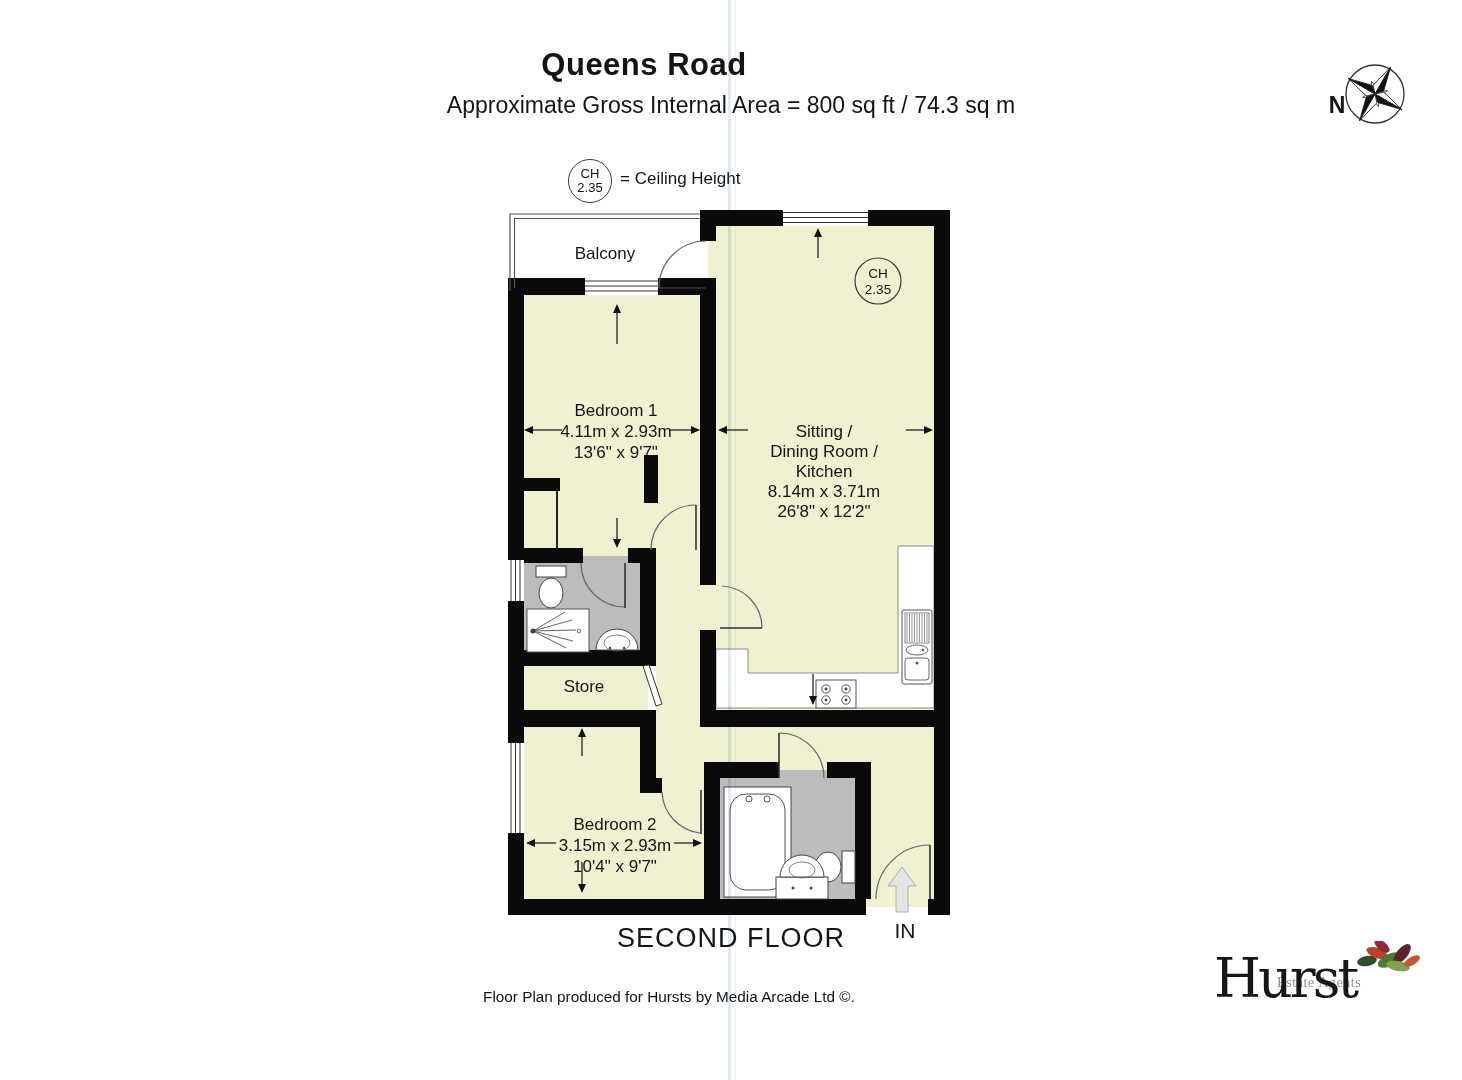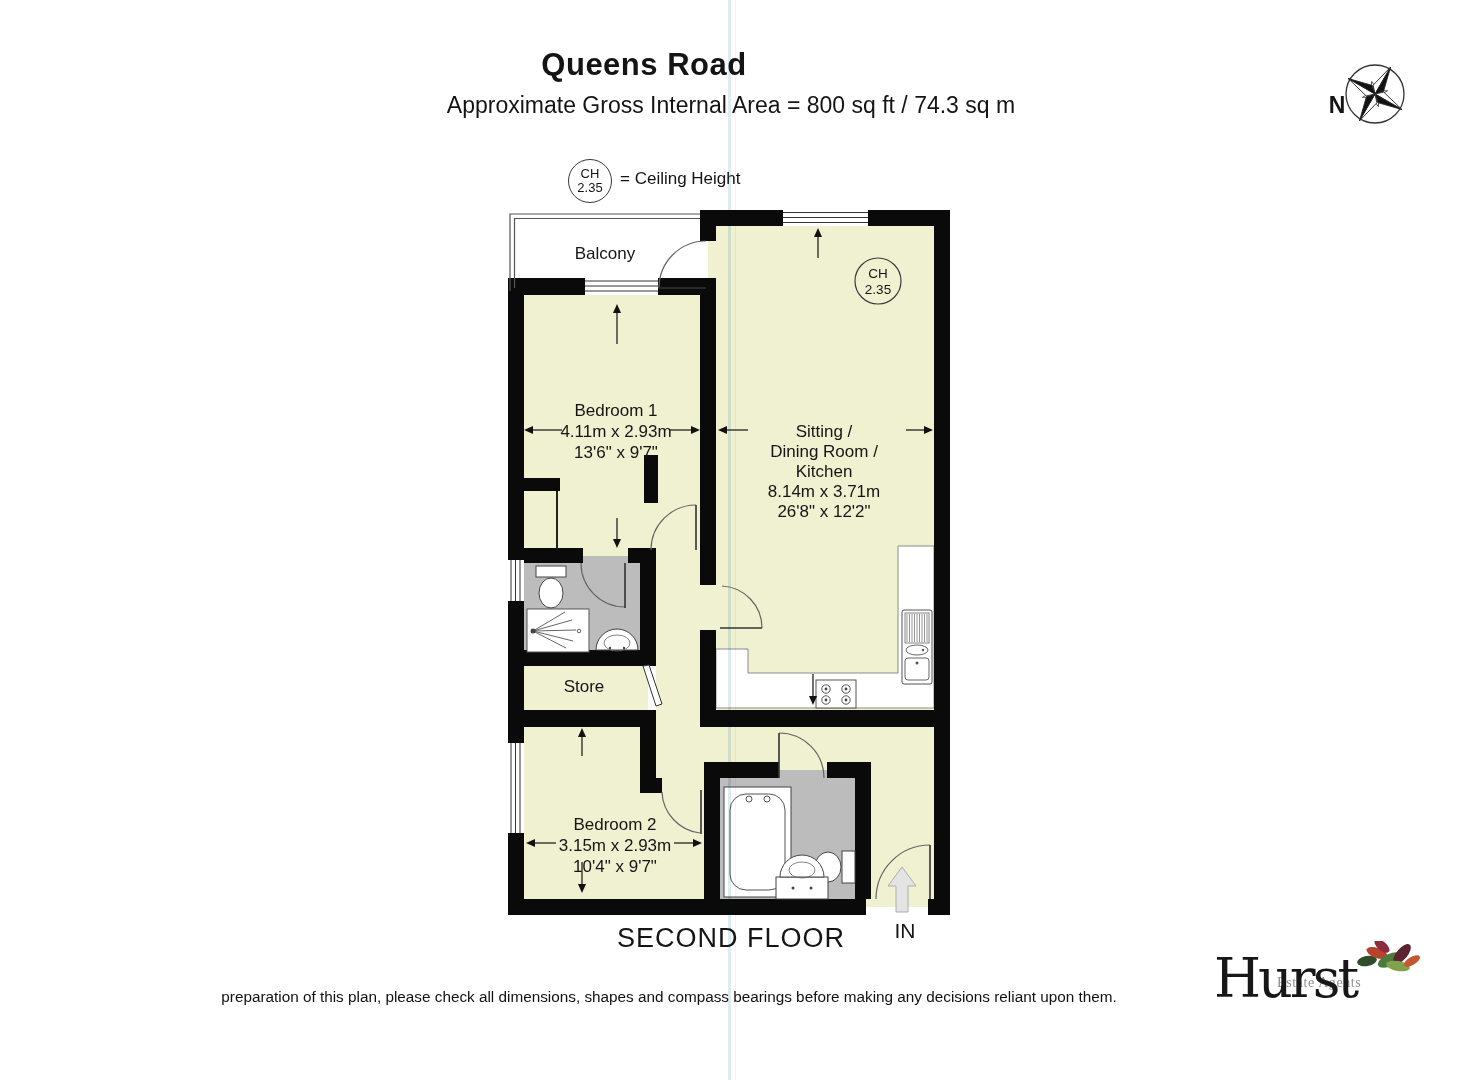--- a/index.html
+++ b/index.html
@@ -291,21 +291,21 @@
     <text x="615" y="830">Bedroom 2</text>
     <text x="615" y="851">3.15m x 2.93m</text>
     <text x="615" y="872">10'4" x 9'7"</text>
   </g>
 
   <text x="905" y="938" text-anchor="middle" font-size="21">IN</text>
   <text x="731" y="947" text-anchor="middle" font-size="27" letter-spacing="1">SECOND FLOOR</text>
 </svg>
 
 <div class="footer">
-  <div>preparation of this plan, please check all dimensions, shapes and compass bearings before making any decisions reliant upon them.</div>
+  <div>Floor Plan produced for Hursts by Media Arcade Ltd ©.</div>
 </div>
 
 <div class="logo-tagline">Estate Agents</div>
 <div class="logo-brand">Hurst</div>
 <svg class="leaves-svg" width="80" height="42" viewBox="0 0 80 42">
   <ellipse cx="15" cy="20" rx="10" ry="5" fill="#2e4d28" transform="rotate(-10 15 20)"></ellipse>
   <ellipse cx="25" cy="12" rx="11" ry="5" fill="#b8432d" transform="rotate(20 25 12)"></ellipse>
   <ellipse cx="30" cy="5" rx="9" ry="4.5" fill="#8b2d3c" transform="rotate(40 30 5)"></ellipse>
   <ellipse cx="38" cy="19" rx="13" ry="6" fill="#4a7a3c" transform="rotate(-25 38 19)"></ellipse>
   <ellipse cx="50" cy="13" rx="12" ry="5.5" fill="#5c2230" transform="rotate(-50 50 13)"></ellipse>

